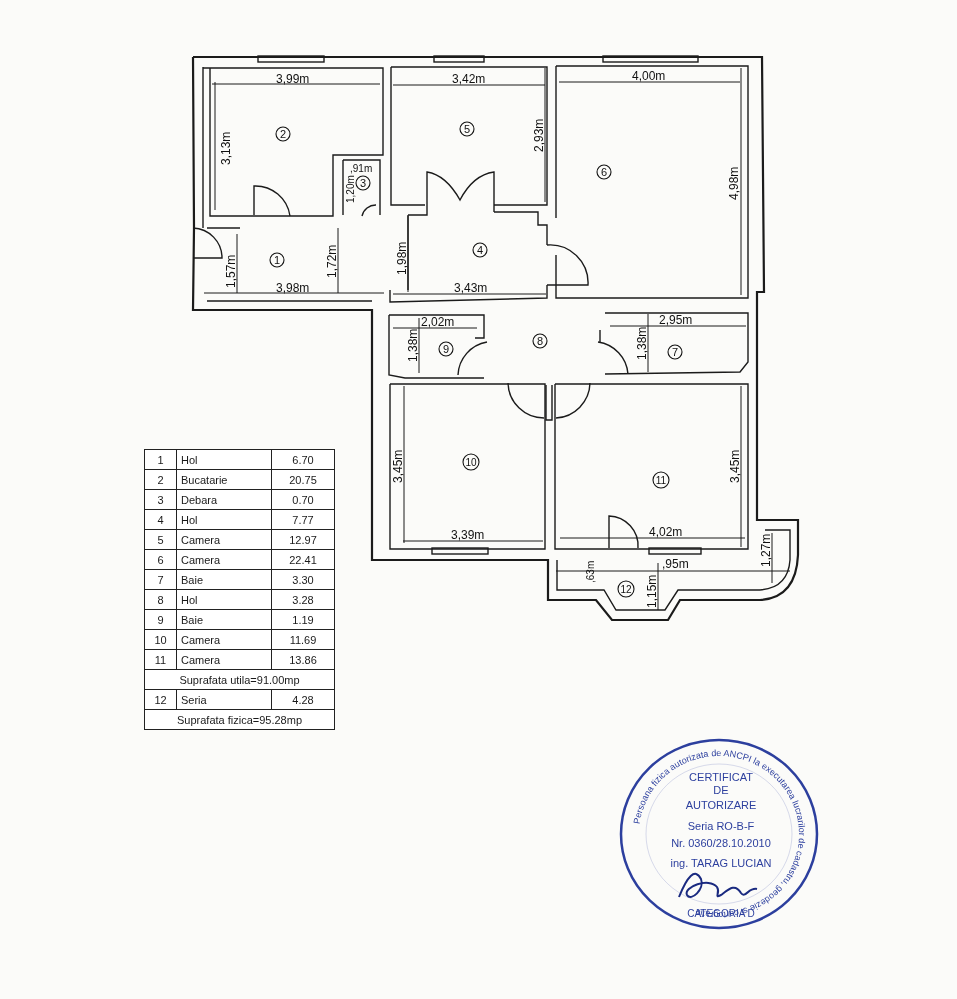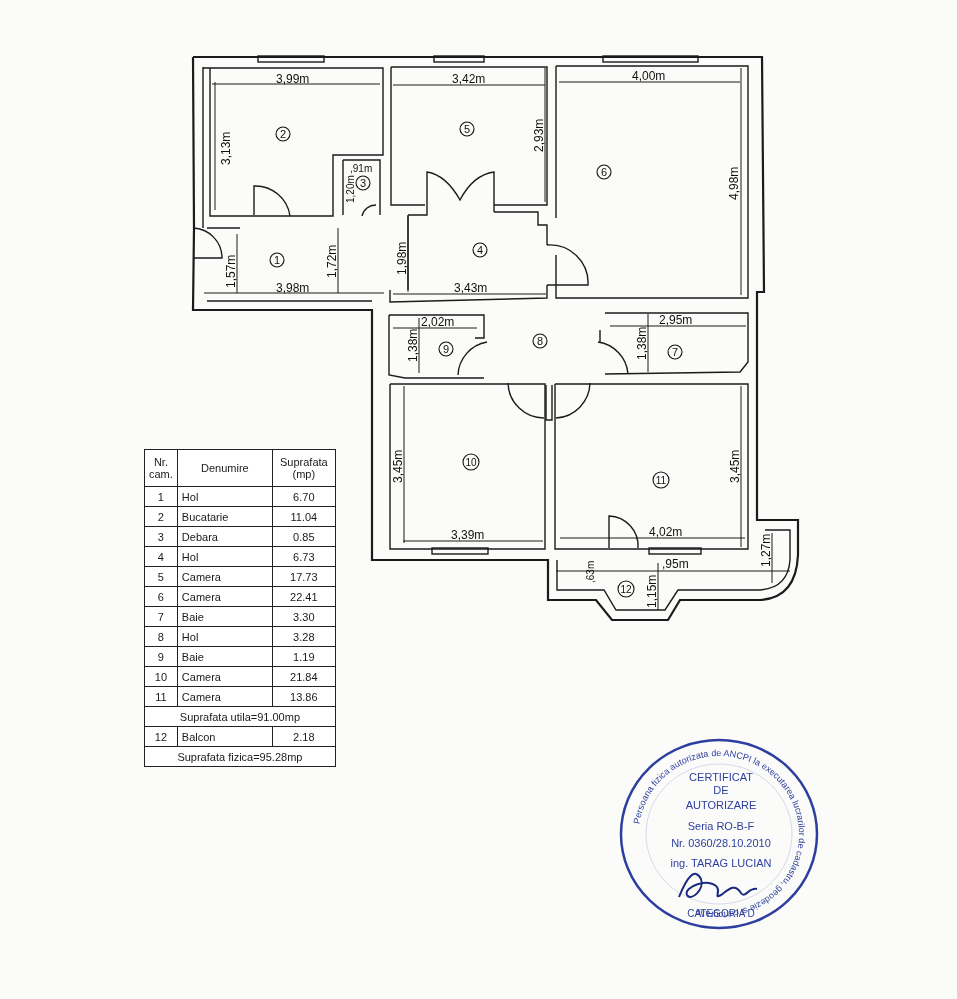--- a/index.html
+++ b/index.html
@@ -185,49 +185,44 @@
       </g>
     <g>
         <circle class="roomcirc" cx="626" cy="589" r="8"></circle>
         <text class="roomnum" x="626" y="589" style="font-size:10px">12</text>
       </g>
   </g>
 </svg>
 
 <table class="legend">
   <tbody>
-      <tr>
-    <th class="c1">Nr. cam.</th>
-    <th class="c2">Denumire</th>
-    <th class="c3">Suprafata (mp)</th>
-  </tr>
   <tr>
         <td class="c1">1</td>
         <td class="c2">Hol</td>
         <td class="c3">6.70</td>
       </tr>
   <tr>
         <td class="c1">2</td>
         <td class="c2">Bucatarie</td>
-        <td class="c3">11.04</td>
+        <td class="c3">20.75</td>
       </tr>
   <tr>
         <td class="c1">3</td>
         <td class="c2">Debara</td>
-        <td class="c3">0.85</td>
+        <td class="c3">0.70</td>
       </tr>
   <tr>
         <td class="c1">4</td>
         <td class="c2">Hol</td>
-        <td class="c3">6.73</td>
+        <td class="c3">7.77</td>
       </tr>
   <tr>
         <td class="c1">5</td>
         <td class="c2">Camera</td>
-        <td class="c3">17.73</td>
+        <td class="c3">12.97</td>
       </tr>
   <tr>
         <td class="c1">6</td>
         <td class="c2">Camera</td>
         <td class="c3">22.41</td>
       </tr>
   <tr>
         <td class="c1">7</td>
         <td class="c2">Baie</td>
         <td class="c3">3.30</td>
@@ -238,34 +233,34 @@
         <td class="c3">3.28</td>
       </tr>
   <tr>
         <td class="c1">9</td>
         <td class="c2">Baie</td>
         <td class="c3">1.19</td>
       </tr>
   <tr>
         <td class="c1">10</td>
         <td class="c2">Camera</td>
-        <td class="c3">21.84</td>
+        <td class="c3">11.69</td>
       </tr>
   <tr>
         <td class="c1">11</td>
         <td class="c2">Camera</td>
         <td class="c3">13.86</td>
       </tr>
   <tr>
         <td class="span" colspan="3">Suprafata utila=91.00mp</td>
       </tr>
   <tr>
         <td class="c1">12</td>
-        <td class="c2">Balcon</td>
-        <td class="c3">2.18</td>
+        <td class="c2">Seria</td>
+        <td class="c3">4.28</td>
       </tr>
   <tr>
         <td class="span" colspan="3">Suprafata fizica=95.28mp</td>
       </tr>
 </tbody>
   </table>
 
 <svg id="stamp" viewBox="0 0 205 195">
   <defs>
     <path id="ringpath" d="M 22,97 A 80,78 0 1 1 182,97 A 80,78 0 1 1 22,97"></path>

